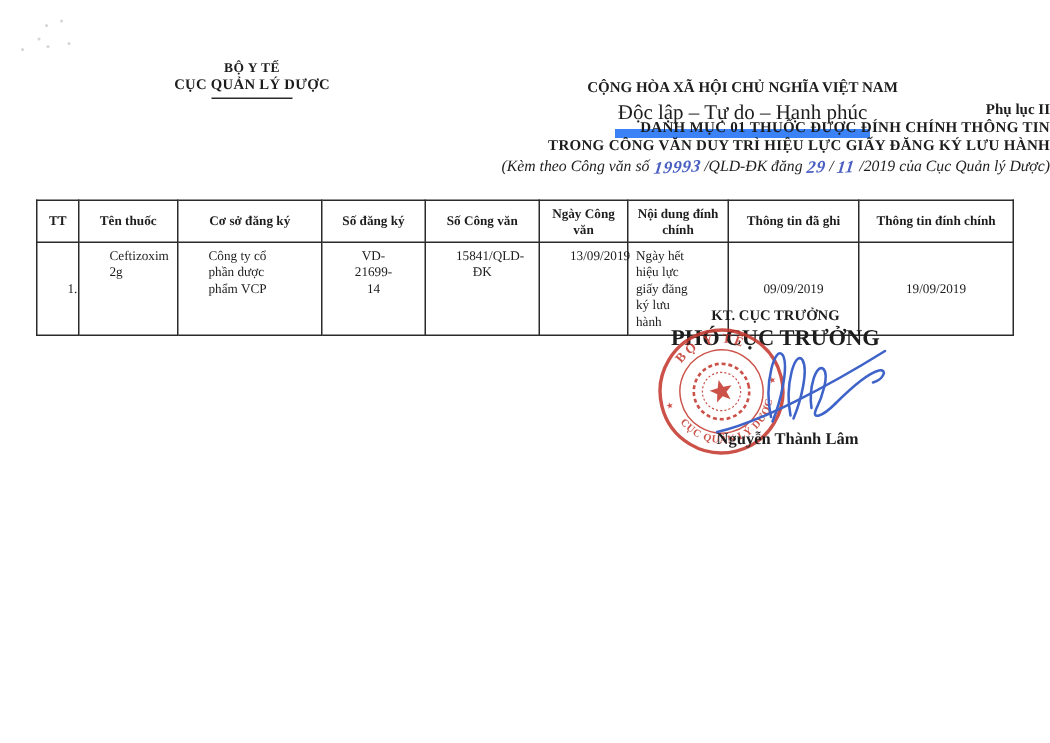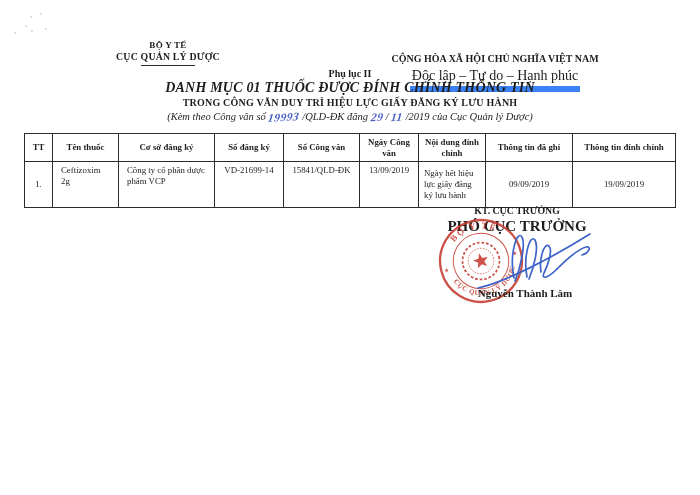--- a/index.html
+++ b/index.html
@@ -23,44 +23,44 @@
   .hdr-left .l1 { font-size: 9px; font-weight: bold; letter-spacing: .3px; }
   .hdr-left .l2 { font-size: 9.8px; font-weight: bold; letter-spacing: .2px; }
   .hdr-left .rule { width: 54px; height: 1px; background: #2a2a2a; margin: 2px auto 0 auto; }
 
   .hdr-right { left: 360px; top: 40px; width: 270px; text-align: center; line-height: 1.3; }
   .hdr-right .l1 { font-size: 10px; font-weight: bold; margin-top: 12px; }
   .hdr-right .l2 { font-size: 14px; font-weight: normal; display: inline-block;
                    border-bottom: 6px solid #3b82f6; padding: 0 2px 1px 2px; }
 
   
-  .title-blk { left: 0; top: 68px; width: 700px; text-align: center; }
+  .title-blk { left: 0; top: 68px; width: 700px; text-align: right; }
   .title-blk .appendix { font-size: 10px; font-weight: bold; }
-  .title-blk .t1 { font-size: 14px; font-weight: bold; margin-top: 1px; letter-spacing: .2px; font-style: italic; }
+  .title-blk .t1 { font-size: 10px; font-weight: bold; margin-top: 1px; letter-spacing: .2px; }
   .title-blk .t2 { font-size: 10px; font-weight: bold; margin-top: 1px; letter-spacing: .2px; }
   .title-blk .sub { font-size: 10.5px; font-style: italic; margin-top: 2px; }
   .ink {
     color: #4a5ec1; font-style: italic; font-weight: bold;
     display: inline-block; transform: skewX(-10deg) rotate(-3deg);
     font-size: 11.5px; letter-spacing: .5px;
     position: relative; top: 1px;
   }
 
   
   .doc-table {
     position: absolute; left: 24px; top: 133px;
     border-collapse: collapse; table-layout: fixed; width: 651px;
     font-size: 8.8px; line-height: 1.25;
   }
   .doc-table th, .doc-table td { border: 1px solid #2b2b2b; }
   .doc-table th {
     font-weight: bold; text-align: center; vertical-align: middle;
     height: 28px; padding: 2px;
   }
-  .doc-table td { height: 46px; padding: 3px 8px; vertical-align: top; }
+  .doc-table td { height: 46px; padding: 3px 20px; vertical-align: top; }
   td.c-tt   { text-align: center; vertical-align: middle; }
   td.c-ten  { padding-right: 10px; }
   td.c-sdk, td.c-scv, td.c-ncv { text-align: center; margin-left: 33px; }
   td.c-nd   { vertical-align: middle; padding-left: 5px; }
   td.c-dg, td.c-dc { text-align: center; vertical-align: middle; }
 
   
   .sig-titles { left: 422px; top: 205px; width: 190px; text-align: center; line-height: 1.2; }
   .sig-titles .s1 { font-size: 9.8px; font-weight: bold; }
   .sig-titles .s2 { font-size: 15px; font-weight: bold; }

